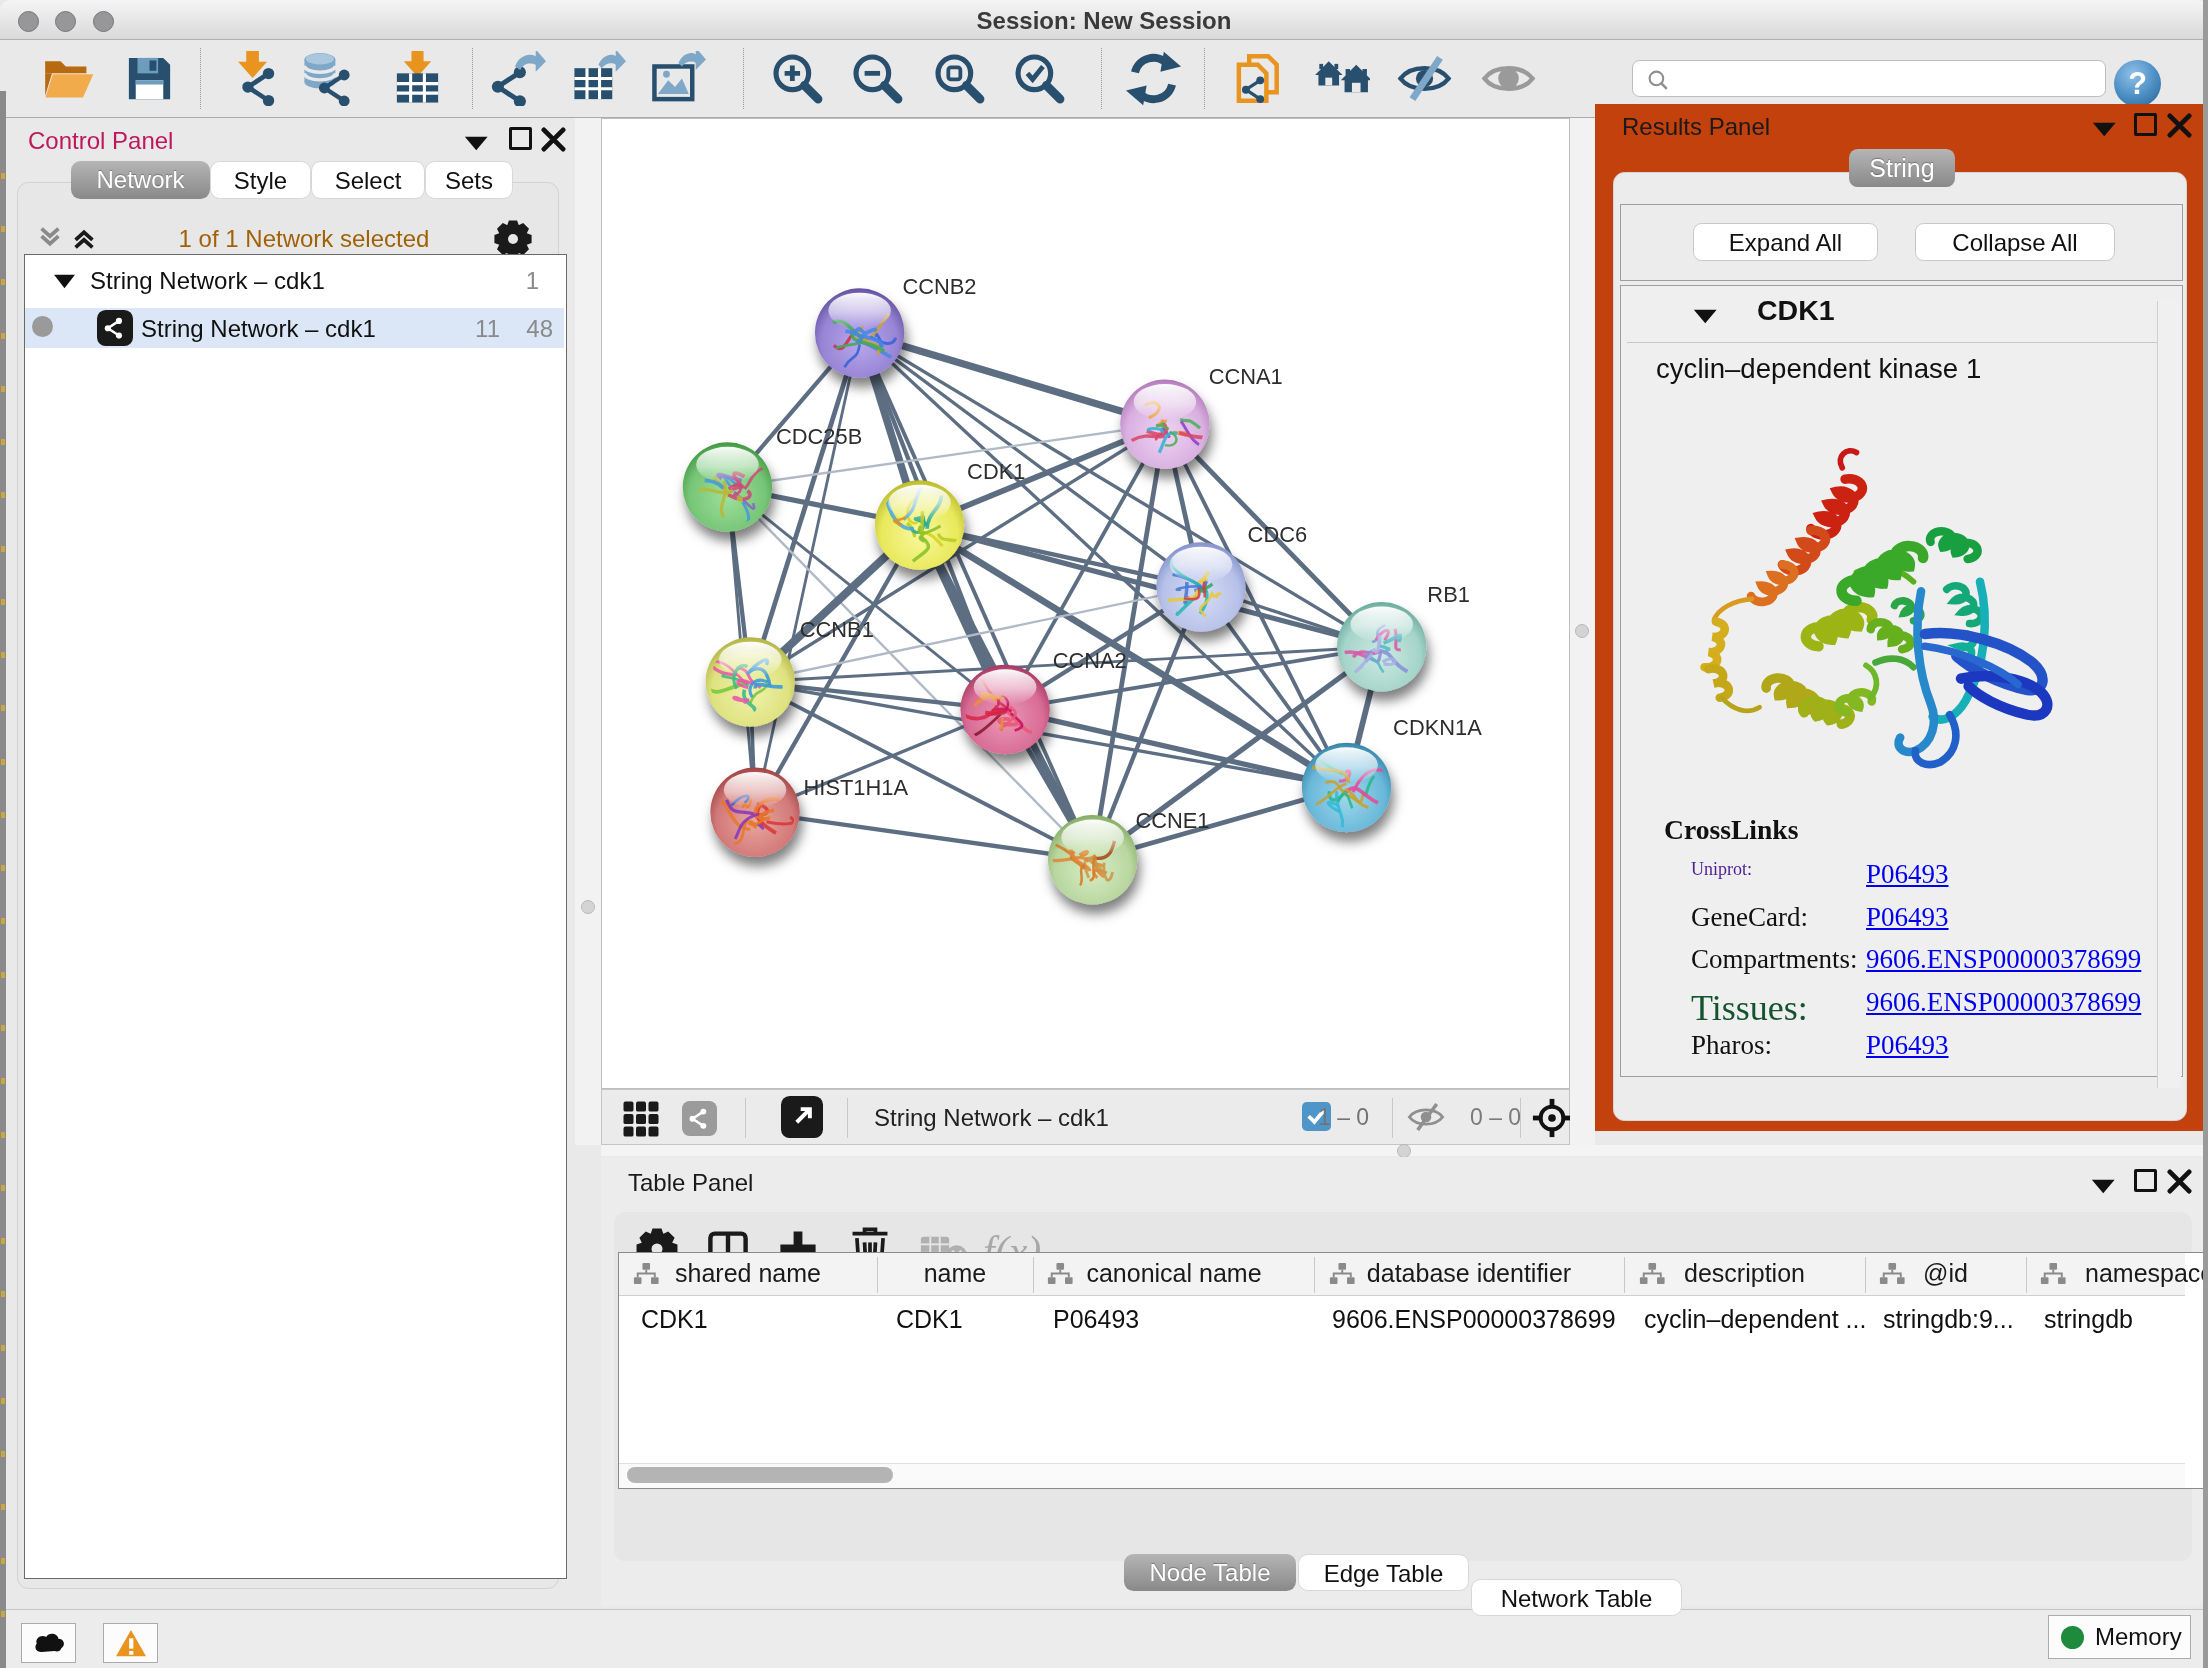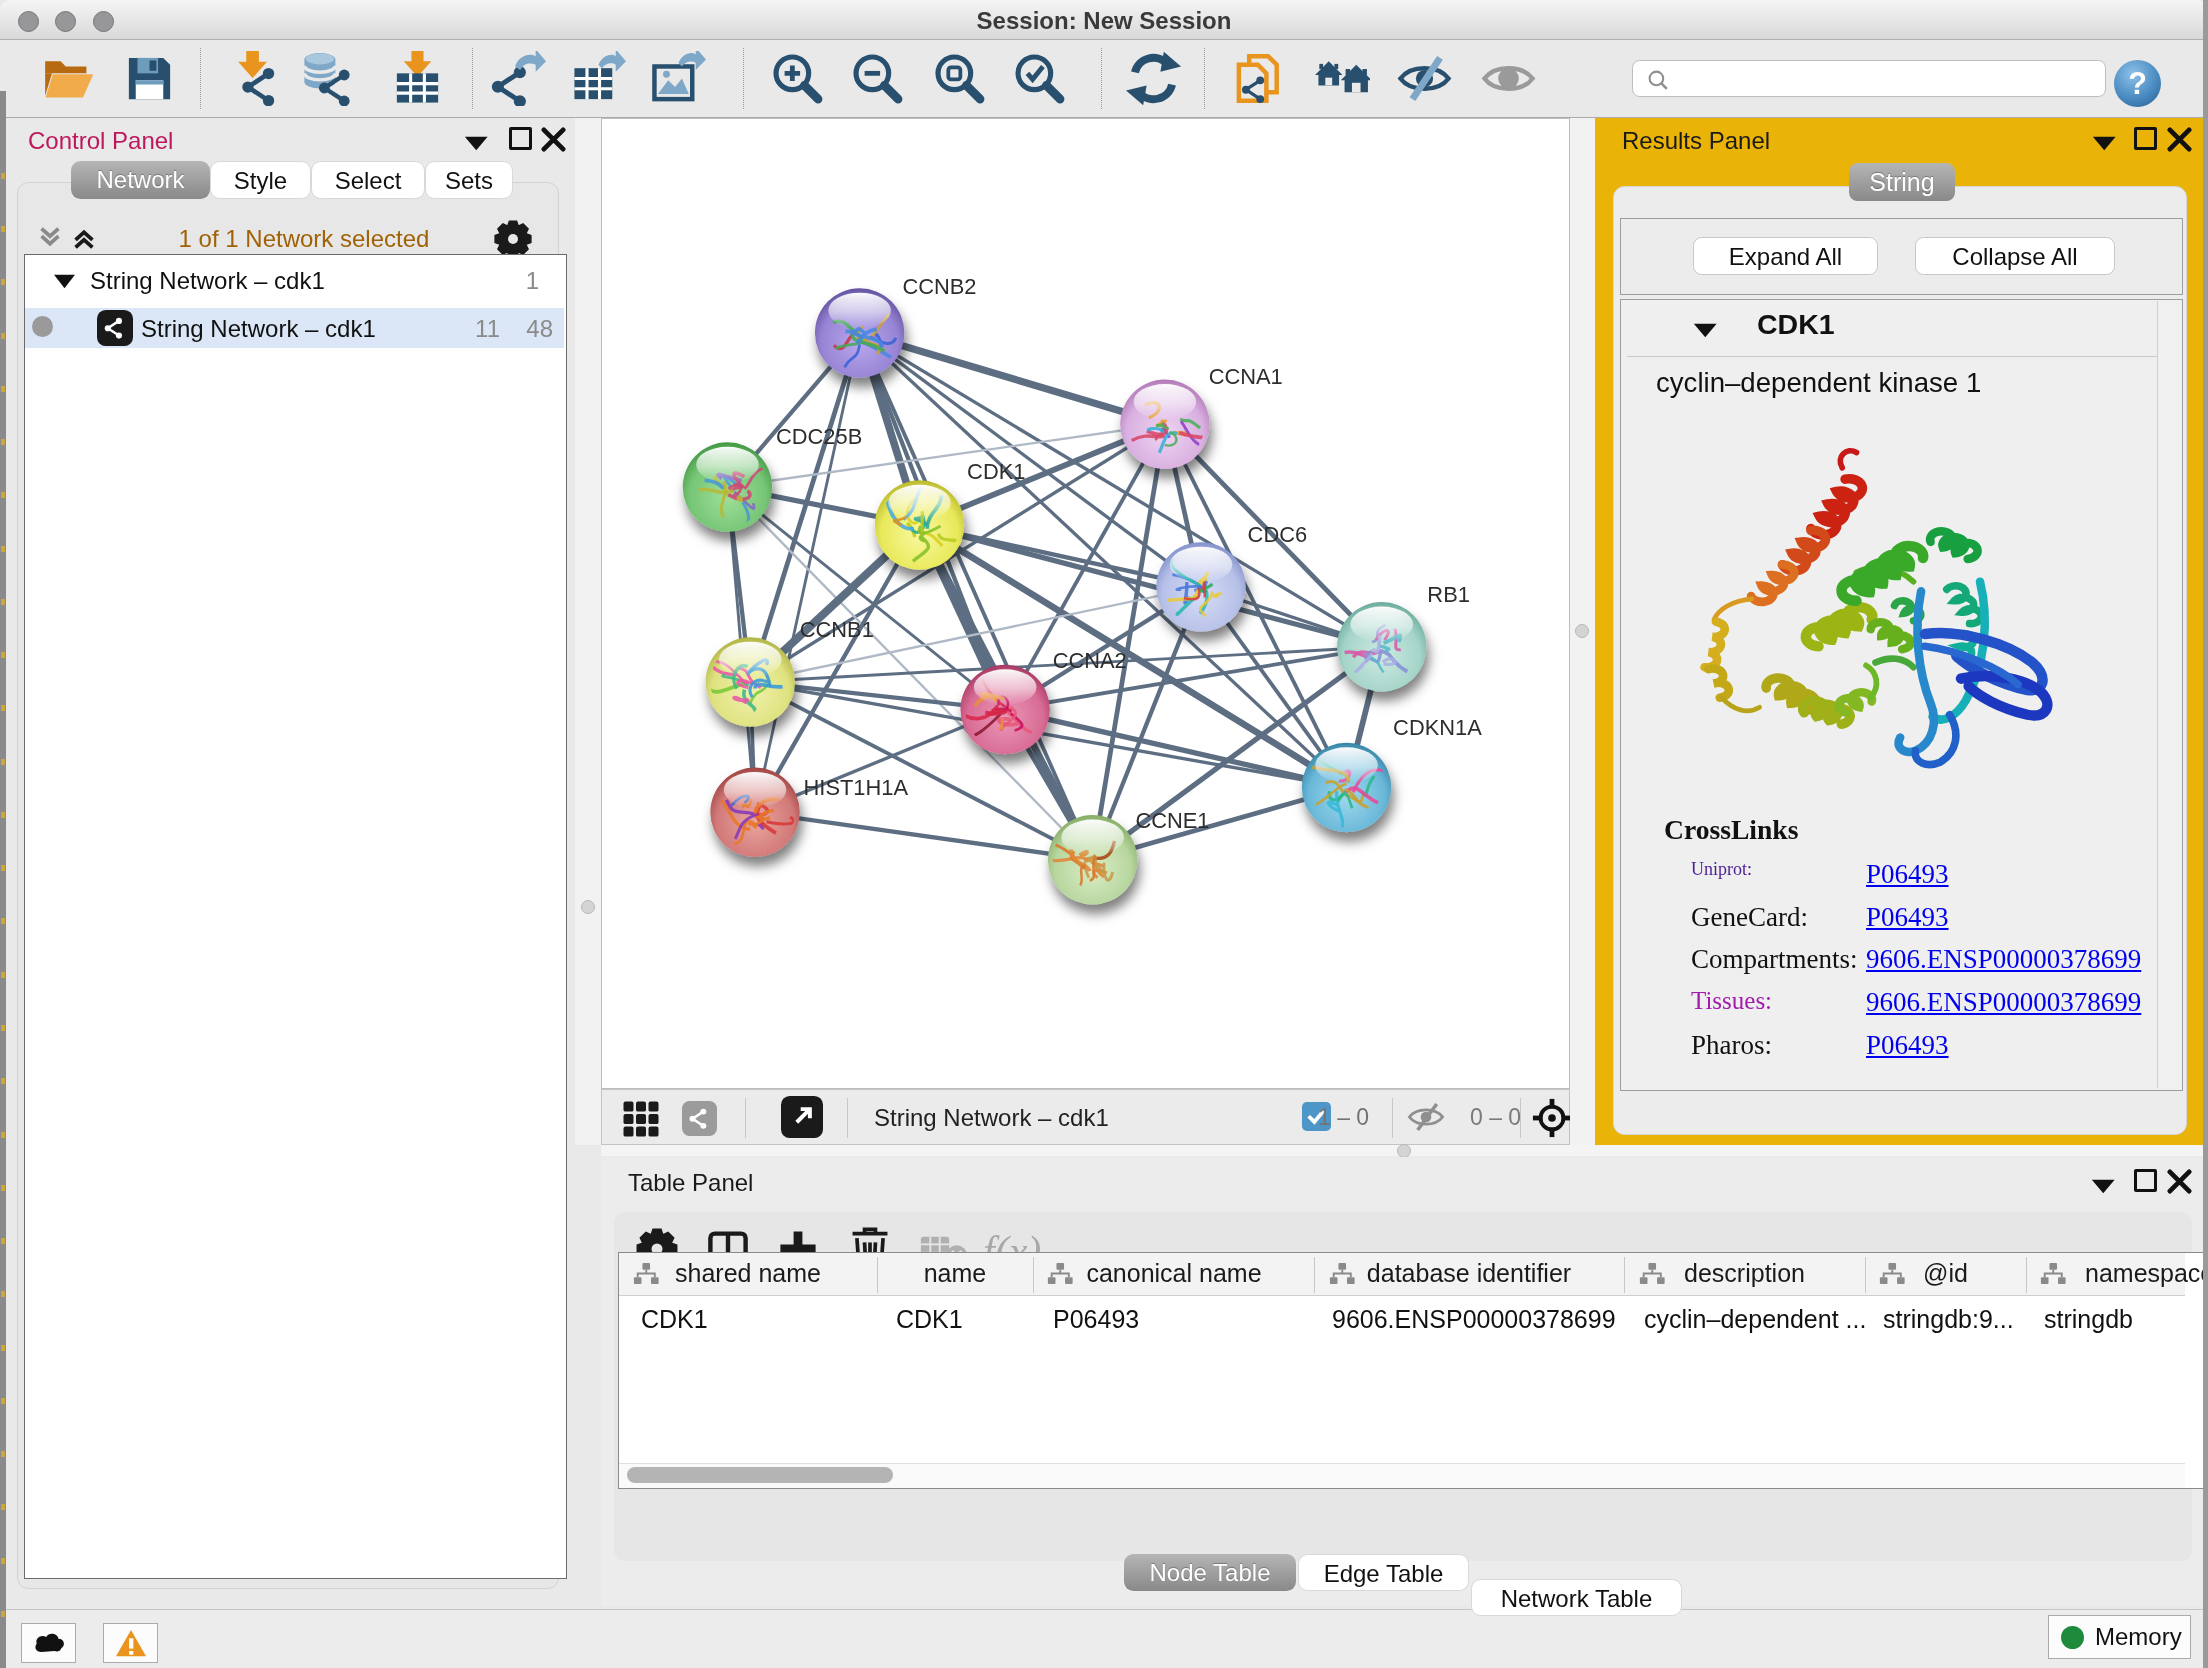--- a/index.html
+++ b/index.html
@@ -684,21 +684,21 @@
       <line x1="22" y1="32" x2="22" y2="42"></line>
       <line x1="2" y1="22" x2="12" y2="22"></line>
       <line x1="32" y1="22" x2="42" y2="22"></line>
     </g>
 <circle cx="22" cy="22" r="4" fill="#111"></circle>
   </svg>
 <div class="abs" style="left:601px;top:1145px;width:1607px;height:11.4px;background:#f4f4f4;"></div>
 <div class="abs" style="left:1397px;top:1144px;width:14.3px;height:14.3px;border-radius:50%;background:#d4d4d4;border:1px solid #b8b8b8;"></div>
 <div class="abs" style="left:1570px;top:118px;width:25px;height:1027px;background:#f2f2f2;"></div>
 <div class="abs" style="left:1575px;top:624px;width:14.3px;height:14.3px;border-radius:50%;background:#d4d4d4;border:1px solid #b8b8b8;"></div>
-<div class="abs" style="left:1595px;top:118px;width:613px;height:1027px;background:#eab308;">
+<div class="abs" style="left:1595px;top:104px;width:613px;height:1027px;background:#c2410c;">
 <div class="abs" style="left:27px;top:8.6px;font-size:24px;color:#1a1a1a;">Results Panel</div>
 <svg class="abs" style="left:495px;top:15px;" width="28.5" height="21" viewBox="0 0 30 22">
       <path d="M3 4 L27 4 L15 18 Z" fill="#111"></path>
     </svg>
 <div class="abs" style="left:539px;top:8.6px;width:23px;height:23px;border:3.3px solid #111;border-radius:1.9px;"></div>
 <svg class="abs" style="left:572px;top:8.6px;" width="25" height="25" viewBox="0 0 26 26">
       <path d="M3 3 L23 23 M23 3 L3 23" stroke="#111" stroke-width="5" stroke-linecap="round"></path>
     </svg>
 <div class="abs" style="left:18px;top:68px;width:574px;height:949px;background:#ececec;border:1px solid #d6d6d6;border-radius:11.4px;"></div>
 <div class="abs" style="left:254px;top:45px;width:106px;height:38px;background:linear-gradient(#b5b5b5,#898989);border-radius:8.6px;color:#fff;font-size:25px;text-align:center;line-height:38px;text-shadow:0 -1px 1px rgba(0,0,0,0.3);">String</div>
@@ -744,21 +744,21 @@
       <path d="M288 290 C300 310 295 330 278 340 C264 346 250 340 252 328" stroke="#2060c8" stroke-width="8"></path>
     </g>
   </svg>
 <div class="abs" style="left:1664px;top:814px;font-family:'Liberation Serif',serif;font-size:27.6px;font-weight:bold;color:#111;">CrossLinks</div>
 <div class="abs" style="left:1691px;top:859px;font-family:'Liberation Serif',serif;font-size:18px;color:#4c1d95;">Uniprot:</div>
 <div class="abs" style="left:1866px;top:859px;font-family:'Liberation Serif',serif;font-size:27px;color:#0000ee;text-decoration:underline;">P06493</div>
 <div class="abs" style="left:1691px;top:902px;font-family:'Liberation Serif',serif;font-size:27px;color:#111;">GeneCard:</div>
 <div class="abs" style="left:1866px;top:902px;font-family:'Liberation Serif',serif;font-size:27px;color:#0000ee;text-decoration:underline;">P06493</div>
 <div class="abs" style="left:1691px;top:944px;font-family:'Liberation Serif',serif;font-size:27px;color:#111;">Compartments:</div>
 <div class="abs" style="left:1866px;top:944px;font-family:'Liberation Serif',serif;font-size:27px;color:#0000ee;text-decoration:underline;">9606.ENSP00000378699</div>
-<div class="abs" style="left:1691px;top:987px;font-family:'Liberation Serif',serif;font-size:25px;color:#a21caf;">Tissues:</div>
+<div class="abs" style="left:1691px;top:987px;font-family:'Liberation Serif',serif;font-size:36px;color:#14532d;">Tissues:</div>
 <div class="abs" style="left:1866px;top:987px;font-family:'Liberation Serif',serif;font-size:27px;color:#0000ee;text-decoration:underline;">9606.ENSP00000378699</div>
 <div class="abs" style="left:1691px;top:1030px;font-family:'Liberation Serif',serif;font-size:27px;color:#111;">Pharos:</div>
 <div class="abs" style="left:1866px;top:1030px;font-family:'Liberation Serif',serif;font-size:27px;color:#0000ee;text-decoration:underline;">P06493</div>
 <div class="abs" style="left:2157px;top:301px;width:24px;height:787px;background:#f0f0f0;border-left:1px solid #d0d0d0;"></div>
 <div class="abs" style="left:601px;top:1157px;width:1607px;height:449px;background:#ececec;">
 <div class="abs" style="left:27px;top:12.4px;font-size:24px;color:#1a1a1a;">Table Panel</div>
 <svg class="abs" style="left:1488px;top:19px;" width="28.5" height="21" viewBox="0 0 30 22">
       <path d="M3 4 L27 4 L15 18 Z" fill="#111"></path>
     </svg>
 <div class="abs" style="left:1533px;top:12.4px;width:23px;height:23px;border:3.3px solid #111;border-radius:1.9px;"></div>

